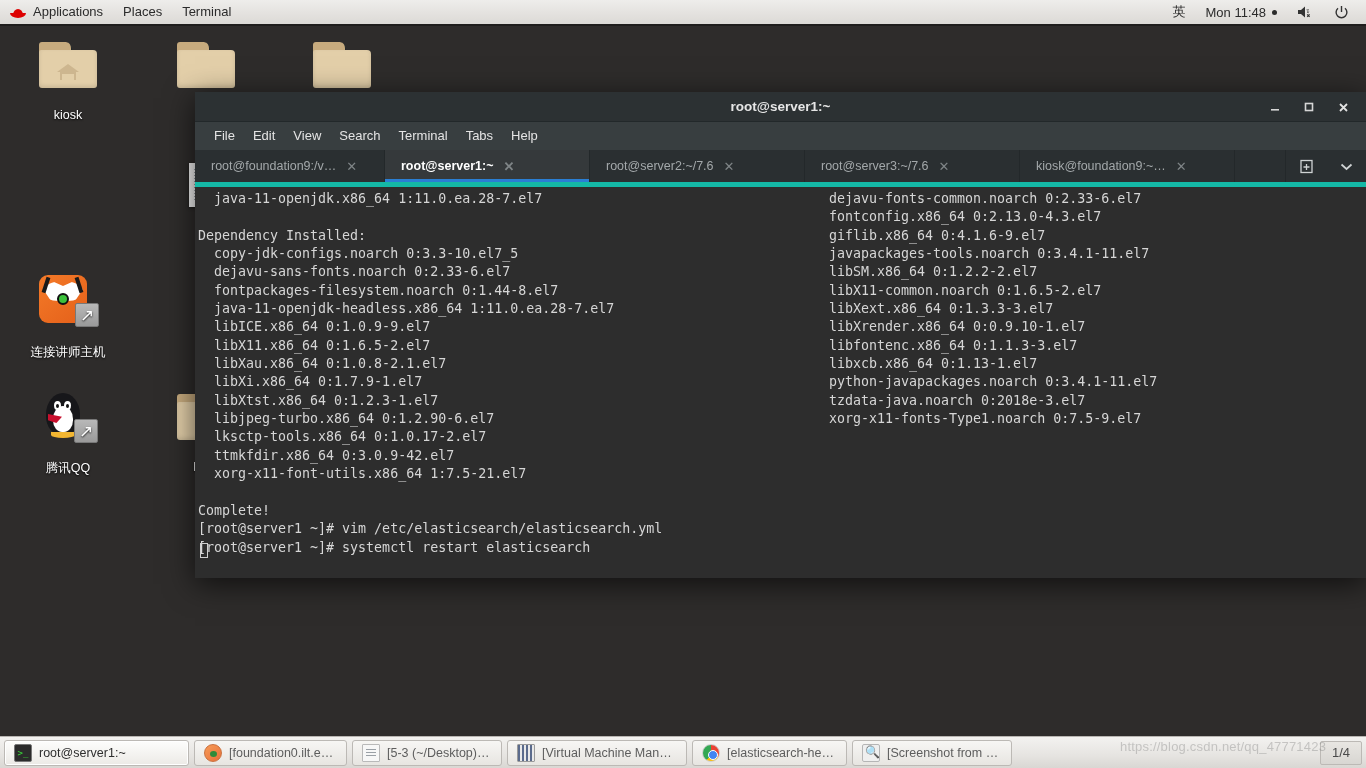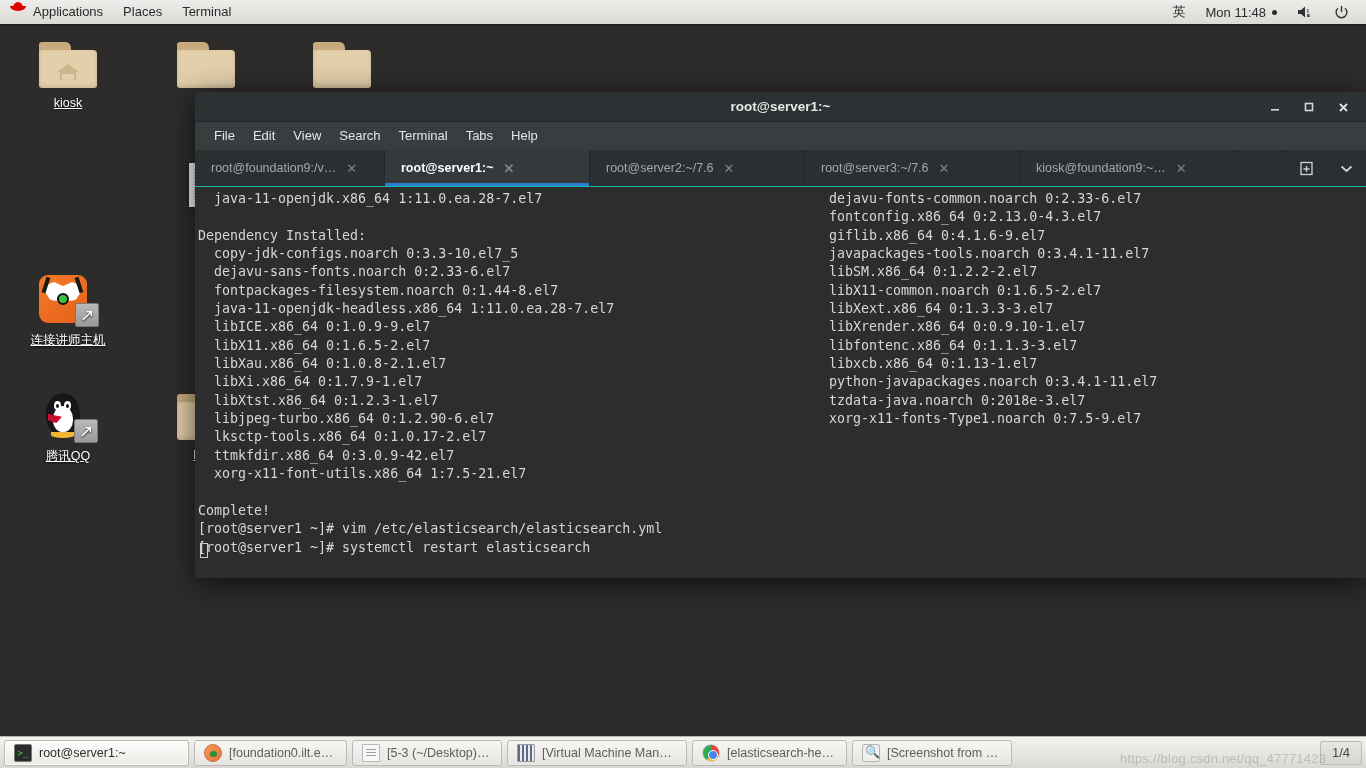--- a/index.html
+++ b/index.html
@@ -21,21 +21,21 @@
   #top-panel {
     position: absolute; left: 0; top: 0;
     width: 1366px; height: 26px;
     background: linear-gradient(to bottom,#eeedeb 0%, #e4e2df 55%, #dcdad6 100%);
     border-bottom: 2px solid #1f1e1d;
     display: flex; align-items: center;
     font-size: 13px; color: #2b2b2b;
   }
   .panel-menu {
     padding: 0 10px; height: 24px; line-height: 24px;
-    display: flex; gap: 7px;
+    display: flex; align-items: center; gap: 7px;
     cursor: default;
   }
   .panel-right {
     margin-left: auto; display: flex; align-items: center;
     height: 24px; padding-right: 8px; gap: 2px;
   }
   .panel-right > div { padding: 0 9px; height: 24px;
     display: flex; align-items: center; gap: 6px; }
   .rh-logo-small { width: 16px; height: 11px; position: relative; }
   .rh-logo-small .brim {
@@ -49,21 +49,21 @@
   .clock-dot { width: 5px; height: 5px; background: #2b2b2b; border-radius: 50%; }
 
   
   .desk-icon {
     position: absolute; width: 96px; text-align: center;
     color: #fff; font-size: 12.5px;
     text-shadow: 0 1px 2px rgba(0,0,0,.9);
     cursor: default;
   }
   .desk-icon .glyph { height: 58px; display: flex; align-items: center; justify-content: center; }
-  .desk-icon .lbl { margin-top: 2px; white-space: nowrap; overflow: hidden; text-overflow: ellipsis; text-decoration: underline; }
+  .desk-icon .lbl { margin-top: 14px; white-space: nowrap; overflow: hidden; text-overflow: ellipsis; }
 
   .folder { width: 58px; height: 46px; position: relative; }
   .folder .tab {
     position: absolute; left: 0; top: 0; width: 26px; height: 10px;
     background: #c7ab7e; border-radius: 3px 6px 0 0;
   }
   .folder .body {
     position: absolute; left: 0; top: 8px; width: 58px; height: 38px;
     background: #e3cfa9; border-radius: 2px 4px 3px 3px;
     box-shadow: inset 0 -2px 4px rgba(0,0,0,.12);
@@ -203,21 +203,21 @@
   #term-menubar {
     height: 28px; background: #383e40;
     display: flex; align-items: center; padding-left: 10px;
     font-size: 13px; color: #e4e4e4;
   }
   #term-menubar .mi { padding: 0 9px; height: 28px; line-height: 28px; }
 
   #term-tabbar {
     height: 37px; background: #2a2f31;
     display: flex; align-items: stretch;
-    border-bottom: 1px solid #14b8a6;
+    border-bottom: 5px solid #14b8a6;
     text-align: center;
   }
   .tab {
     display: flex; align-items: center; gap: 10px;
     padding: 0 16px; font-size: 12.5px; color: #a3a8aa;
     border-right: 1px solid #23282a; position: relative;
     min-width: 0; white-space: nowrap;
   }
   .tab.active { background: #35393b; color: #ffffff; font-weight: bold; }
   .tab.active::after {
@@ -299,21 +299,21 @@
   .ti-shot::after { content: "\1F50D"; position: absolute; left: 2px; top: 0px;
     font-size: 12px; color: #8a7a3a; }
   #workspace-ind {
     margin-left: auto; height: 24px; min-width: 42px;
     display: flex; align-items: center; justify-content: center;
     border: 1px solid #bcb9b5; border-radius: 2px;
     background: linear-gradient(to bottom,#e8e6e2,#d8d6d2);
     color: #4a4a4a; font-size: 13px; padding: 0 8px;
   }
   #watermark {
-    position: absolute; left: 1120px; bottom: 2px;
+    position: absolute; left: 1120px; bottom: 14px;
     font-size: 13px; color: rgba(130,130,130,.38);
     white-space: nowrap; pointer-events: none; letter-spacing: .2px;
   }
 </style>
 </head>
 <body>
 
 <div id="desktop">
 
   <div id="top-panel">

